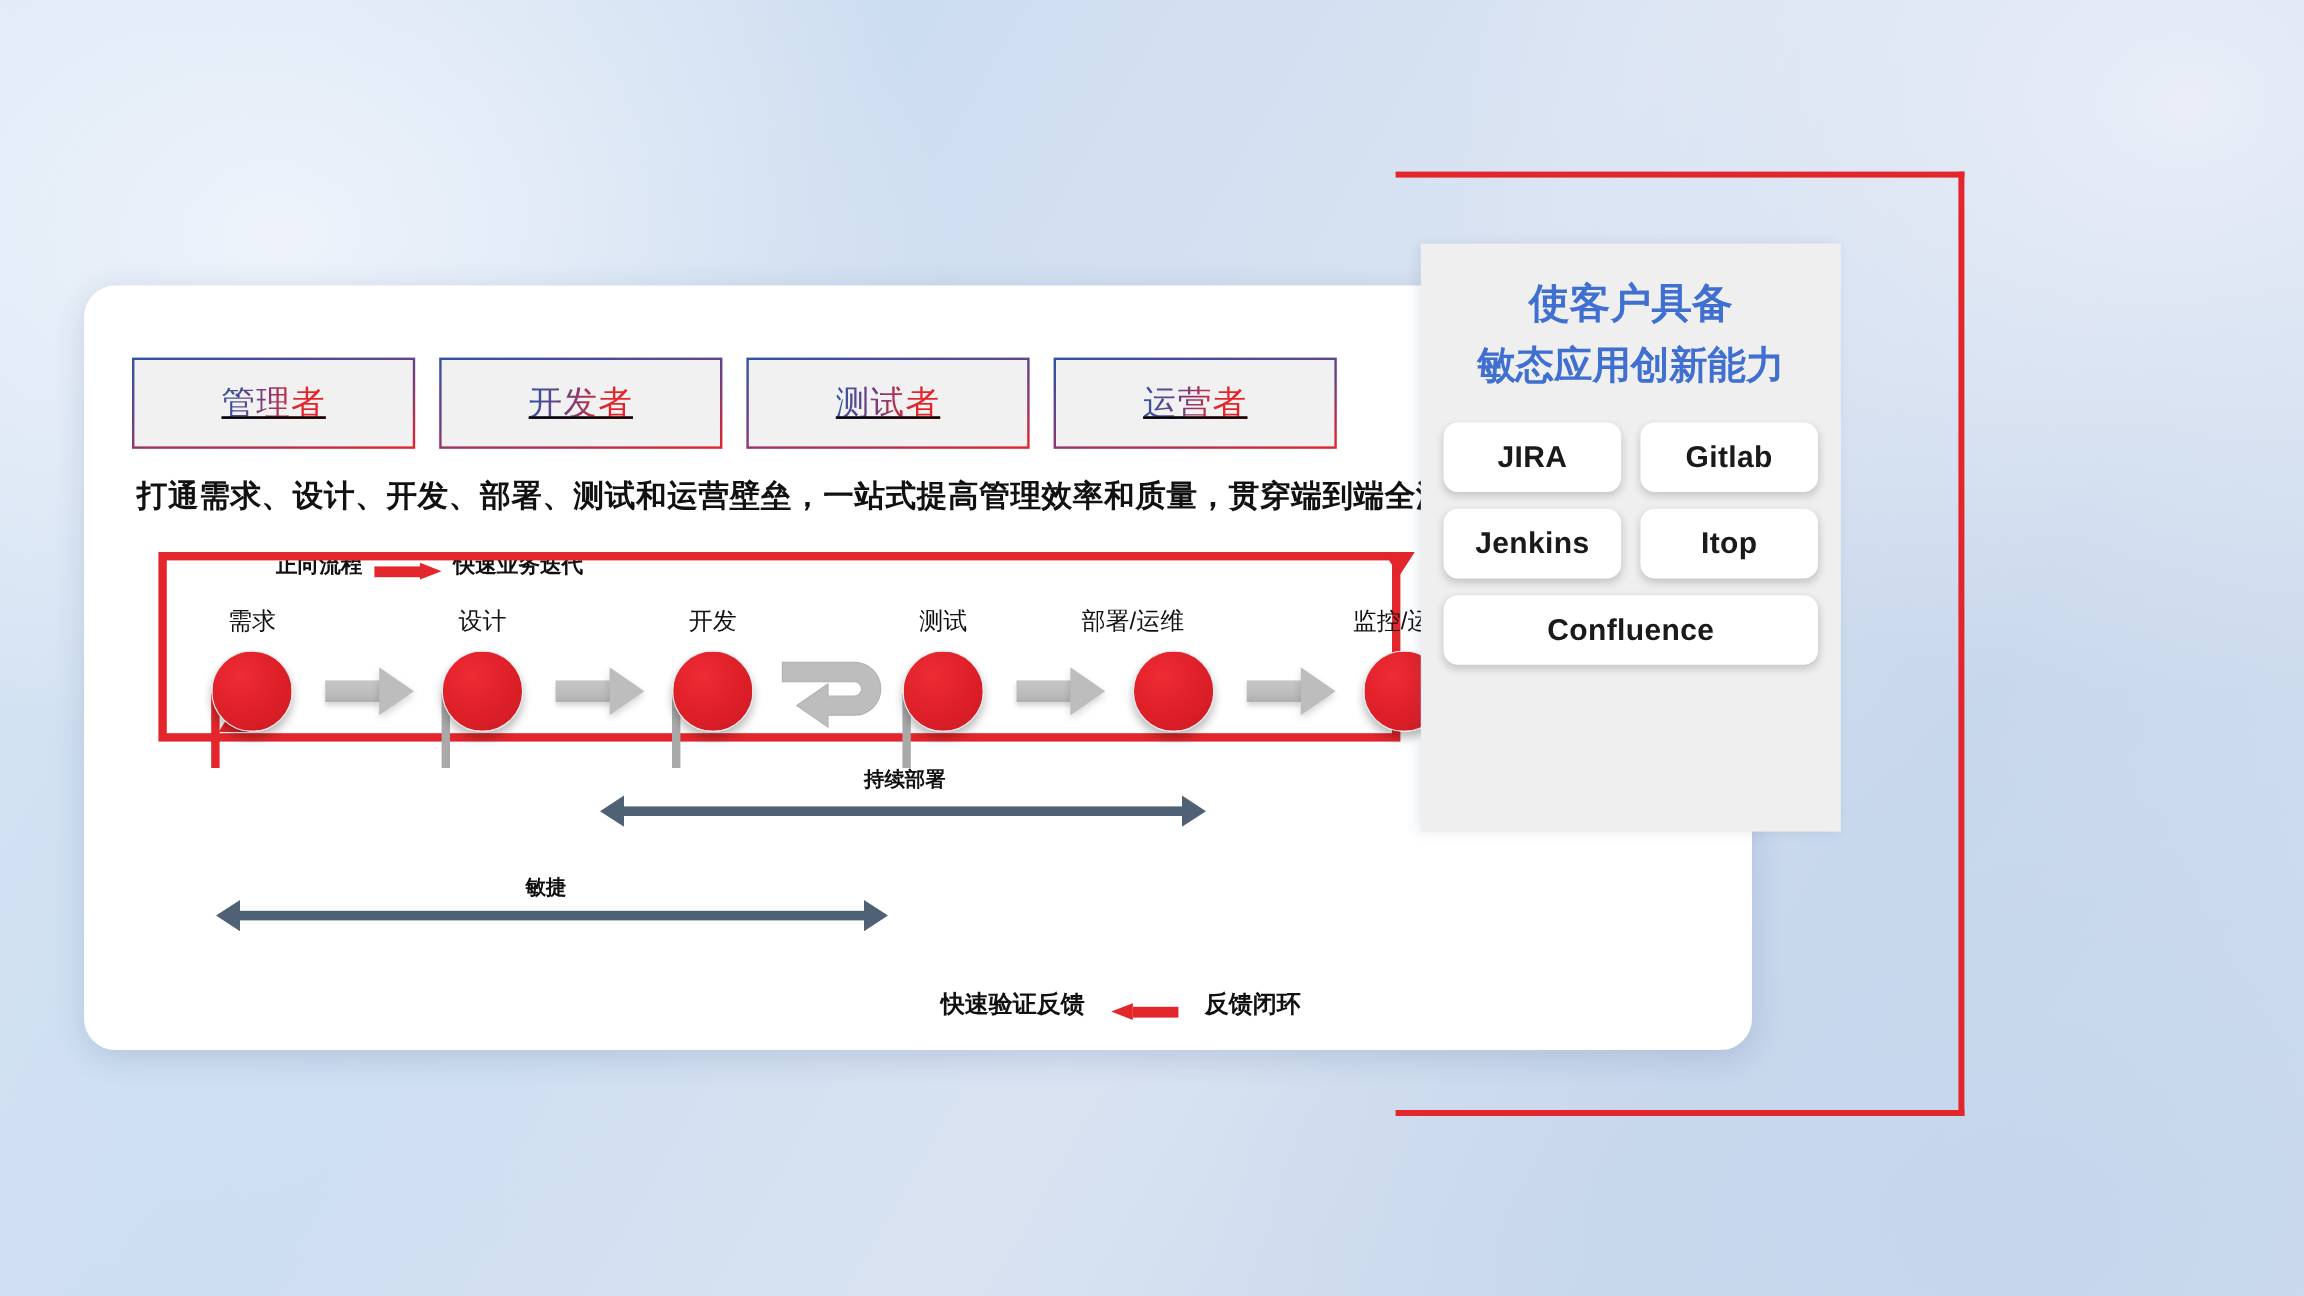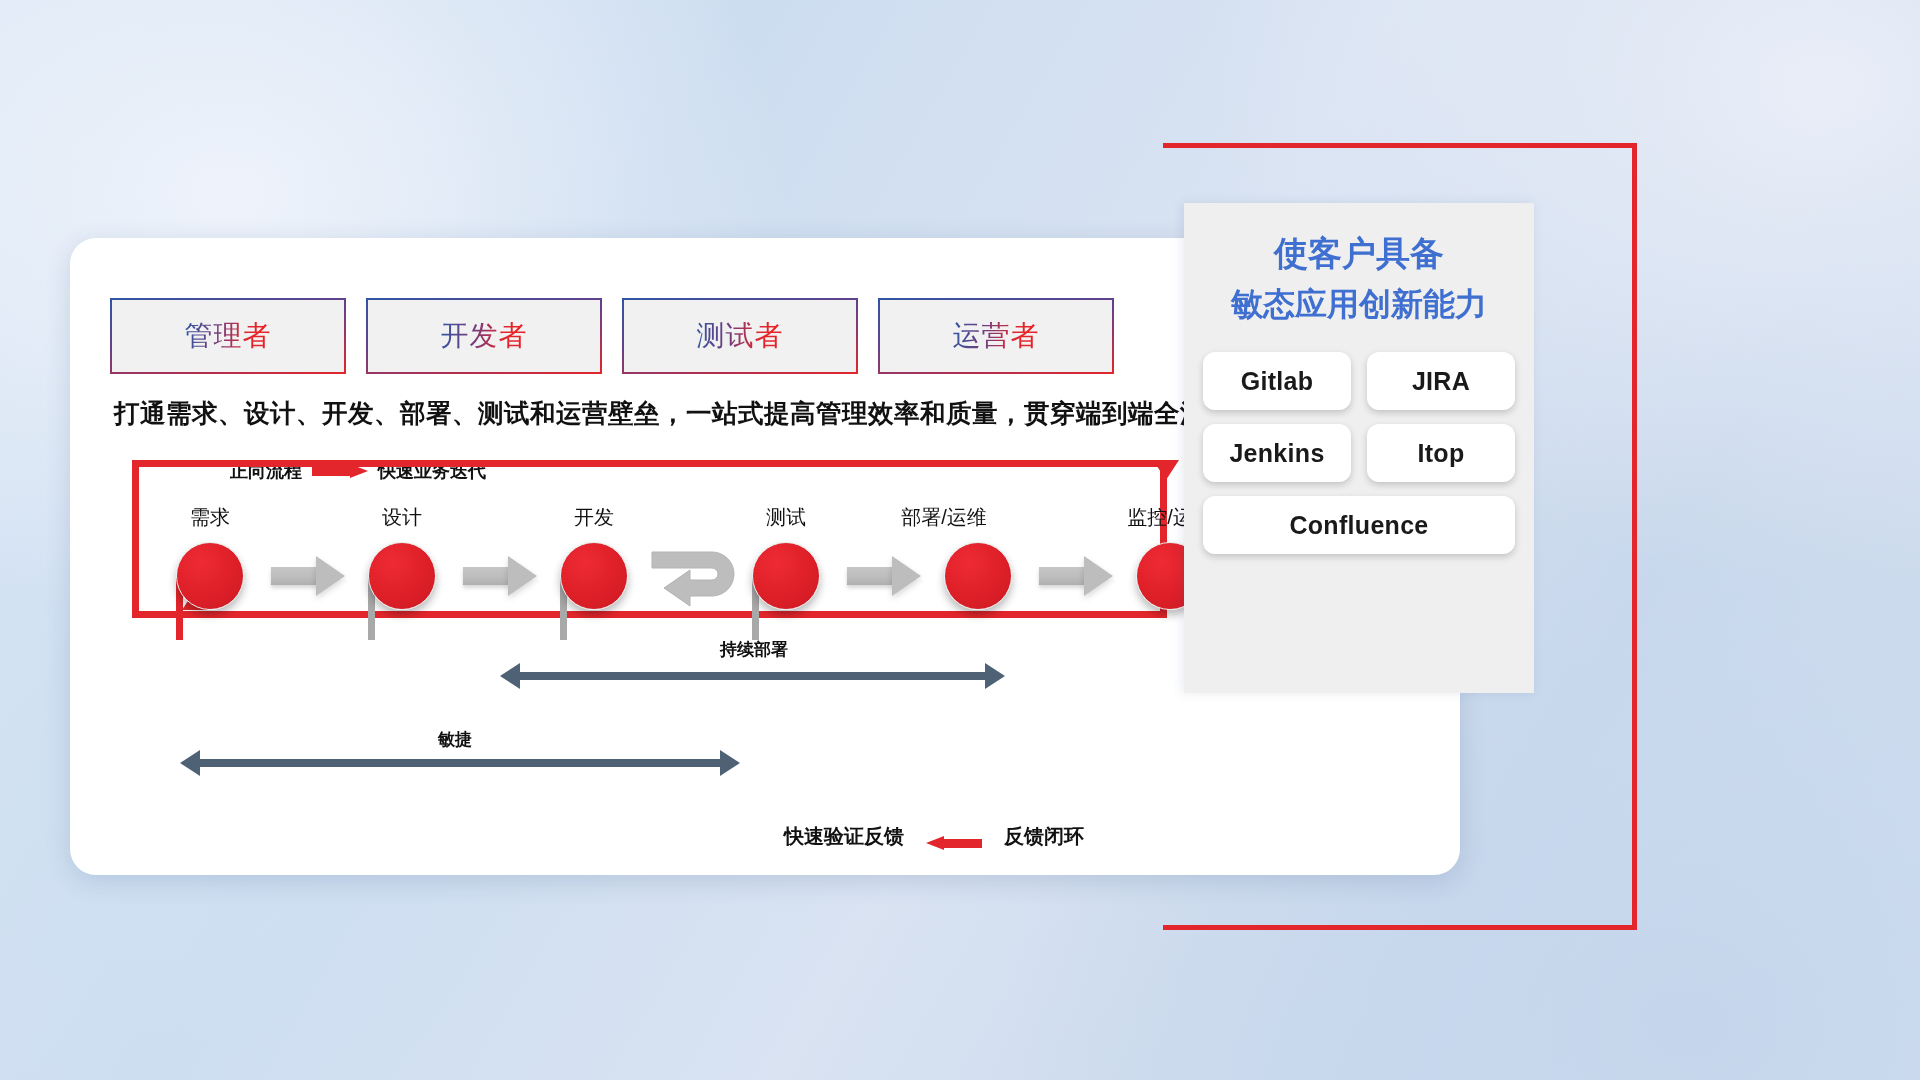--- a/index.html
+++ b/index.html
@@ -42,21 +42,21 @@
   
   .roles {
     position: absolute;
     left: 42px; top: 62px;
     display: flex; gap: 24px;
   }
   .role-box {
     width: 232px; height: 72px;
     background: #f1f1f1;
     position: relative;
-    display: flex; align-items: center; justify-content: center;
+    display: flex; align-items: center; justify-content: center; text-decoration: underline;
   }
   .role-box::before {
     content: "";
     position: absolute; inset: -2px;
     background: linear-gradient(170deg, #2f55a4 0%, #6b3f86 45%, #e2262b 100%);
     z-index: 0;
   }
   .role-box::after {
     content: "";
     position: absolute; inset: 0;
@@ -82,21 +82,21 @@
     font-weight: 700;
     color: #111;
     letter-spacing: .5px;
     white-space: nowrap;
   }
 
   
   .legend-fwd {
     position: absolute;
     left: 160px; top: 221px;
-    display: flex; align-items: center; gap: 10px;
+    display: flex; align-items: flex-end; gap: 10px;
     font-size: 18px; font-weight: 700; color: #111;
   }
   .arrow-red-r {
     width: 56px; height: 14px; position: relative; flex: none;
   }
   .arrow-red-r::before {
     content:""; position:absolute; left:0; top:3px;
     width: 38px; height: 9px; background:#e2262b;
   }
   .arrow-red-r::after {
@@ -364,19 +364,19 @@
     <span>反馈闭环</span>
   </div>
 </div>
 
 <div class="panel">
   <div class="panel-title">
     <span class="l1">使客户具备</span>
     <span class="l2">敏态应用创新能力</span>
   </div>
   <div class="tools">
+    <div class="tool half">JIRA</div>
     <div class="tool half">Gitlab</div>
-    <div class="tool half">JIRA</div>
     <div class="tool half">Jenkins</div>
     <div class="tool half">Itop</div>
     <div class="tool full">Confluence</div>
   </div>
 </div>
 
 </body></html>

